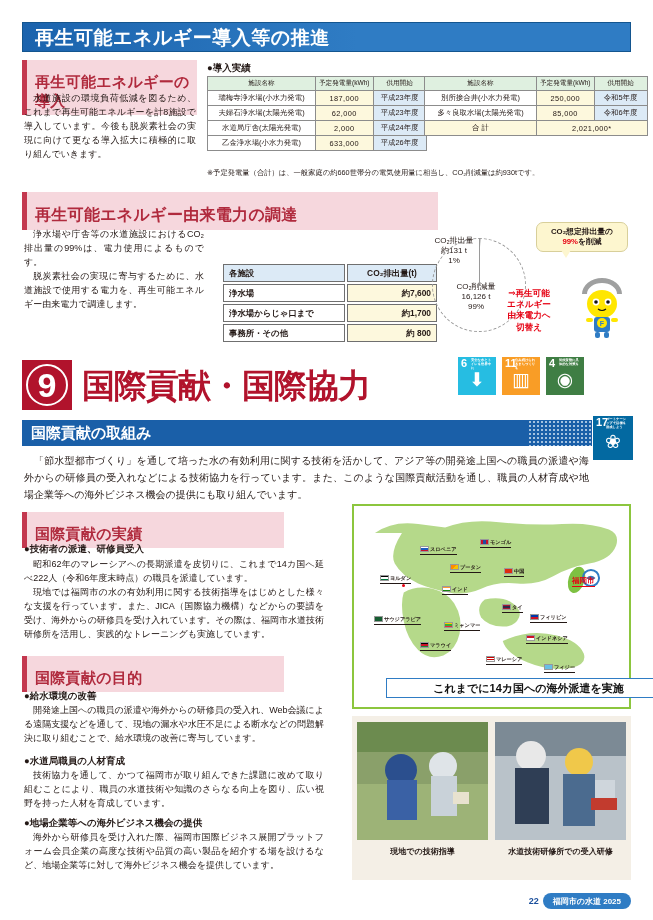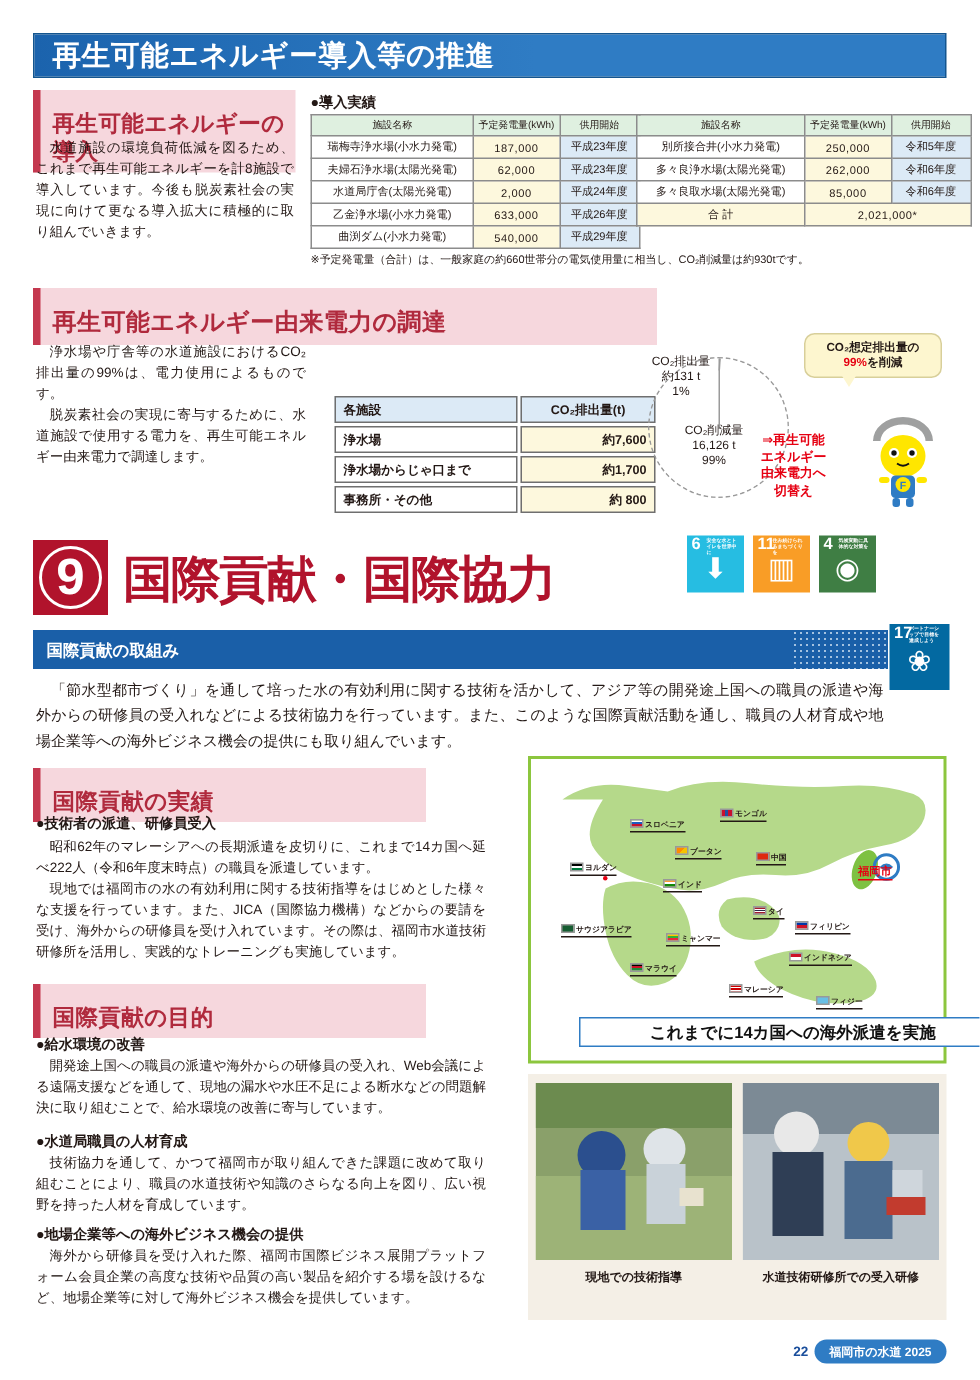--- a/index.html
+++ b/index.html
@@ -111,21 +111,21 @@
   .sdg { width: 38px; height: 38px; position: relative; color: #fff; }
   .sdg .n { position: absolute; left: 3px; top: 1px; font-size: 11px; font-weight: bold; line-height: 1;}
   .sdg .t { position: absolute; left: 13px; top: 2px; font-size: 3.3px; line-height: 1.15; width: 23px; font-weight: bold;}
   .sdg .g { position: absolute; left: 0; top: 13px; width: 38px; text-align: center; font-size: 19px; line-height: 1;}
 
   
   .navy-bar {
     position: absolute; left: 22px; top: 420px; width: 570px; height: 26px;
     background: #1a5fa8; display: flex; align-items: center;
   }
-  .navy-bar .txt { color: #fff; font-size: 11px; font-weight: bold; padding-left: 9px; }
+  .navy-bar .txt { color: #fff; font-size: 15px; font-weight: bold; padding-left: 9px; }
   .navy-dots {
     position: absolute; right: 0; top: 0; width: 64px; height: 26px;
     background-image: radial-gradient(#bcd4ea 0.9px, transparent 1px);
     background-size: 4px 4px; opacity: .85;
   }
 
   
   .map-panel {
     position: absolute; left: 352px; top: 504px; width: 279px; height: 205px;
     border: 2.5px solid #8cc63e; background: #fff;
@@ -195,46 +195,36 @@
       <tr>
         <td class="name">水道局庁舎(太陽光発電)</td>
         <td class="kwh">2,000</td>
         <td class="year">平成24年度</td>
       </tr>
       <tr>
         <td class="name">乙金浄水場(小水力発電)</td>
         <td class="kwh">633,000</td>
         <td class="year">平成26年度</td>
       </tr>
-      <tr>
-        <td class="name">曲渕ダム(小水力発電)</td>
-        <td class="kwh">540,000</td>
-        <td class="year">平成29年度</td>
-      </tr>
     </tbody>
   </table>
 
   <table class="grid" style="position:absolute;left:424px;top:76px;">
     <thead>
       <tr>
         <th style="width:112px">施設名称</th>
         <th style="width:52px">予定発電量(kWh)</th>
         <th style="width:53px">供用開始</th>
       </tr>
     </thead>
     <tbody>
       <tr>
         <td class="name">別所接合井(小水力発電)</td>
         <td class="kwh">250,000</td>
         <td class="year">令和5年度</td>
-      </tr>
-      <tr>
-        <td class="name">多々良浄水場(太陽光発電)</td>
-        <td class="kwh">262,000</td>
-        <td class="year">令和6年度</td>
       </tr>
       <tr>
         <td class="name">多々良取水場(太陽光発電)</td>
         <td class="kwh">85,000</td>
         <td class="year">令和6年度</td>
       </tr>
       <tr>
         <td class="total-label">合 計</td>
         <td class="total-val" colspan="2">2,021,000*</td>
       </tr>

